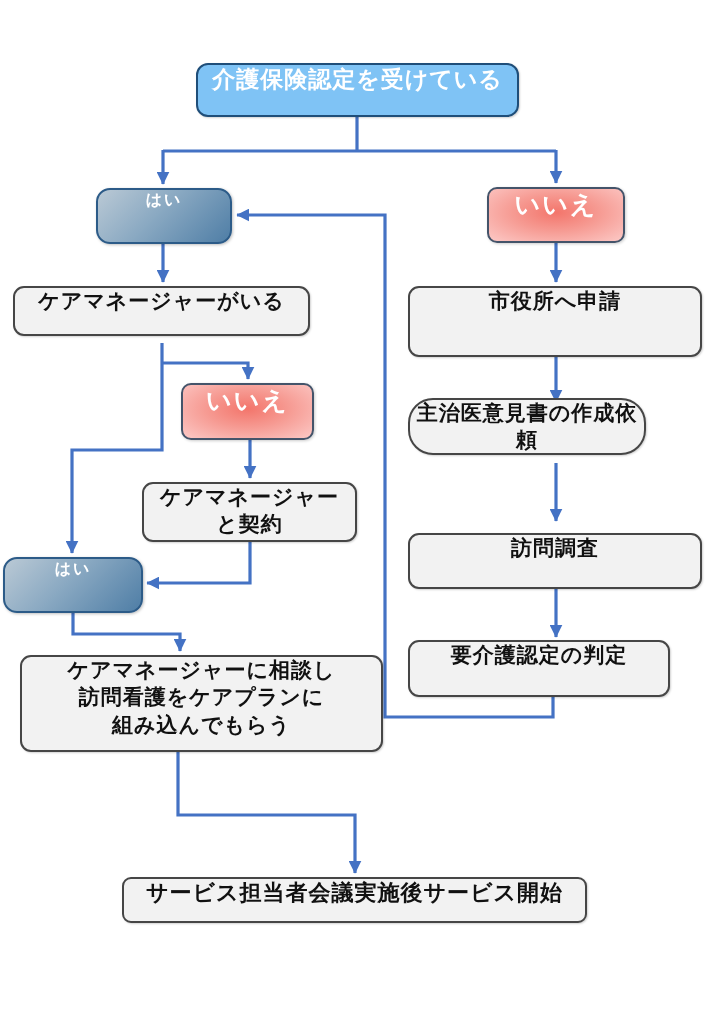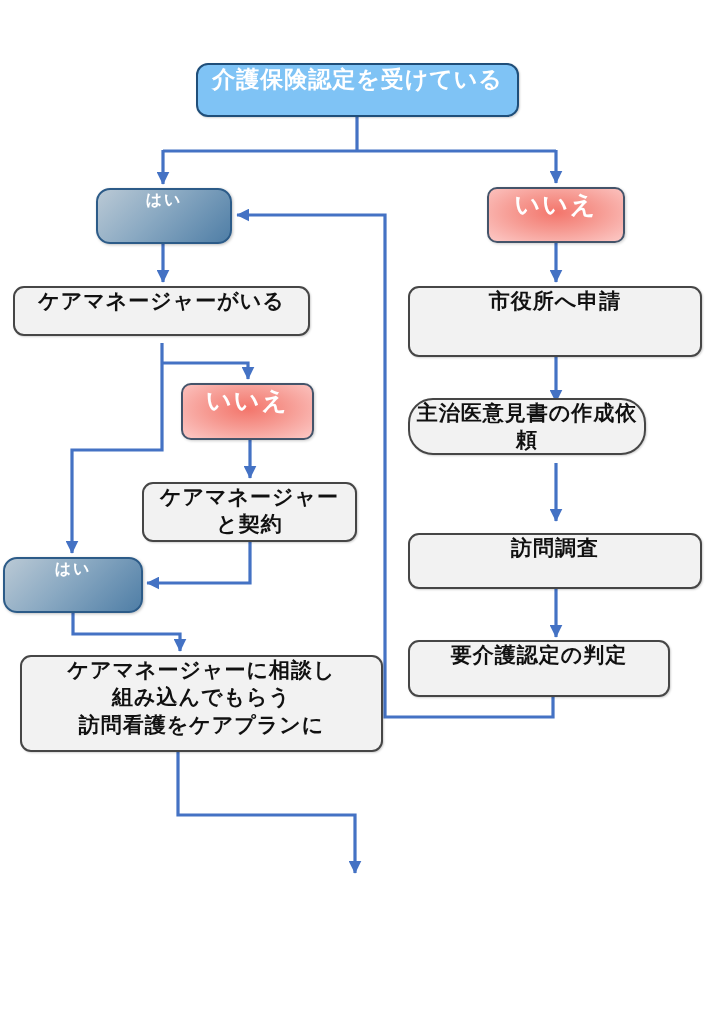--- a/index.html
+++ b/index.html
@@ -120,34 +120,37 @@
     <span>ケアマネージャー</span>
     <span>と契約</span>
   </div>
 
   <div class="node yes" style="left:3px; top:557px; width:140px; height:56px;">
     <span>はい</span>
   </div>
 
   <div class="node process" style="left:20px; top:655px; width:363px; height:97px;">
     <span>ケアマネージャーに相談し</span>
+    <span>訪問看護をケアプランに</span>
     <span>組み込んでもらう</span>
-    <span>訪問看護をケアプランに</span>
   </div>
 
   <div class="node process" style="left:408px; top:286px; width:294px; height:71px;">
     <span>市役所へ申請</span>
   </div>
 
   <div class="node process" style="left:408px; top:398px; width:238px; height:57px;border-radius:25px;">
     <span>主治医意見書の作成依頼</span>
   </div>
 
   <div class="node process" style="left:408px; top:525px; width:294px; height:56px;margin-top:8px;">
     <span>訪問調査</span>
   </div>
 
   <div class="node process" style="left:408px; top:640px; width:262px; height:57px;">
     <span>要介護認定の判定</span>
   </div>
 
+  <div class="node process small-radius" style="left:122px; top:877px; width:465px; height:46px; font-size:22px;">
+    <span>サービス担当者会議実施後サービス開始</span>
+  </div>
 
 </div>
 
 </body></html>

